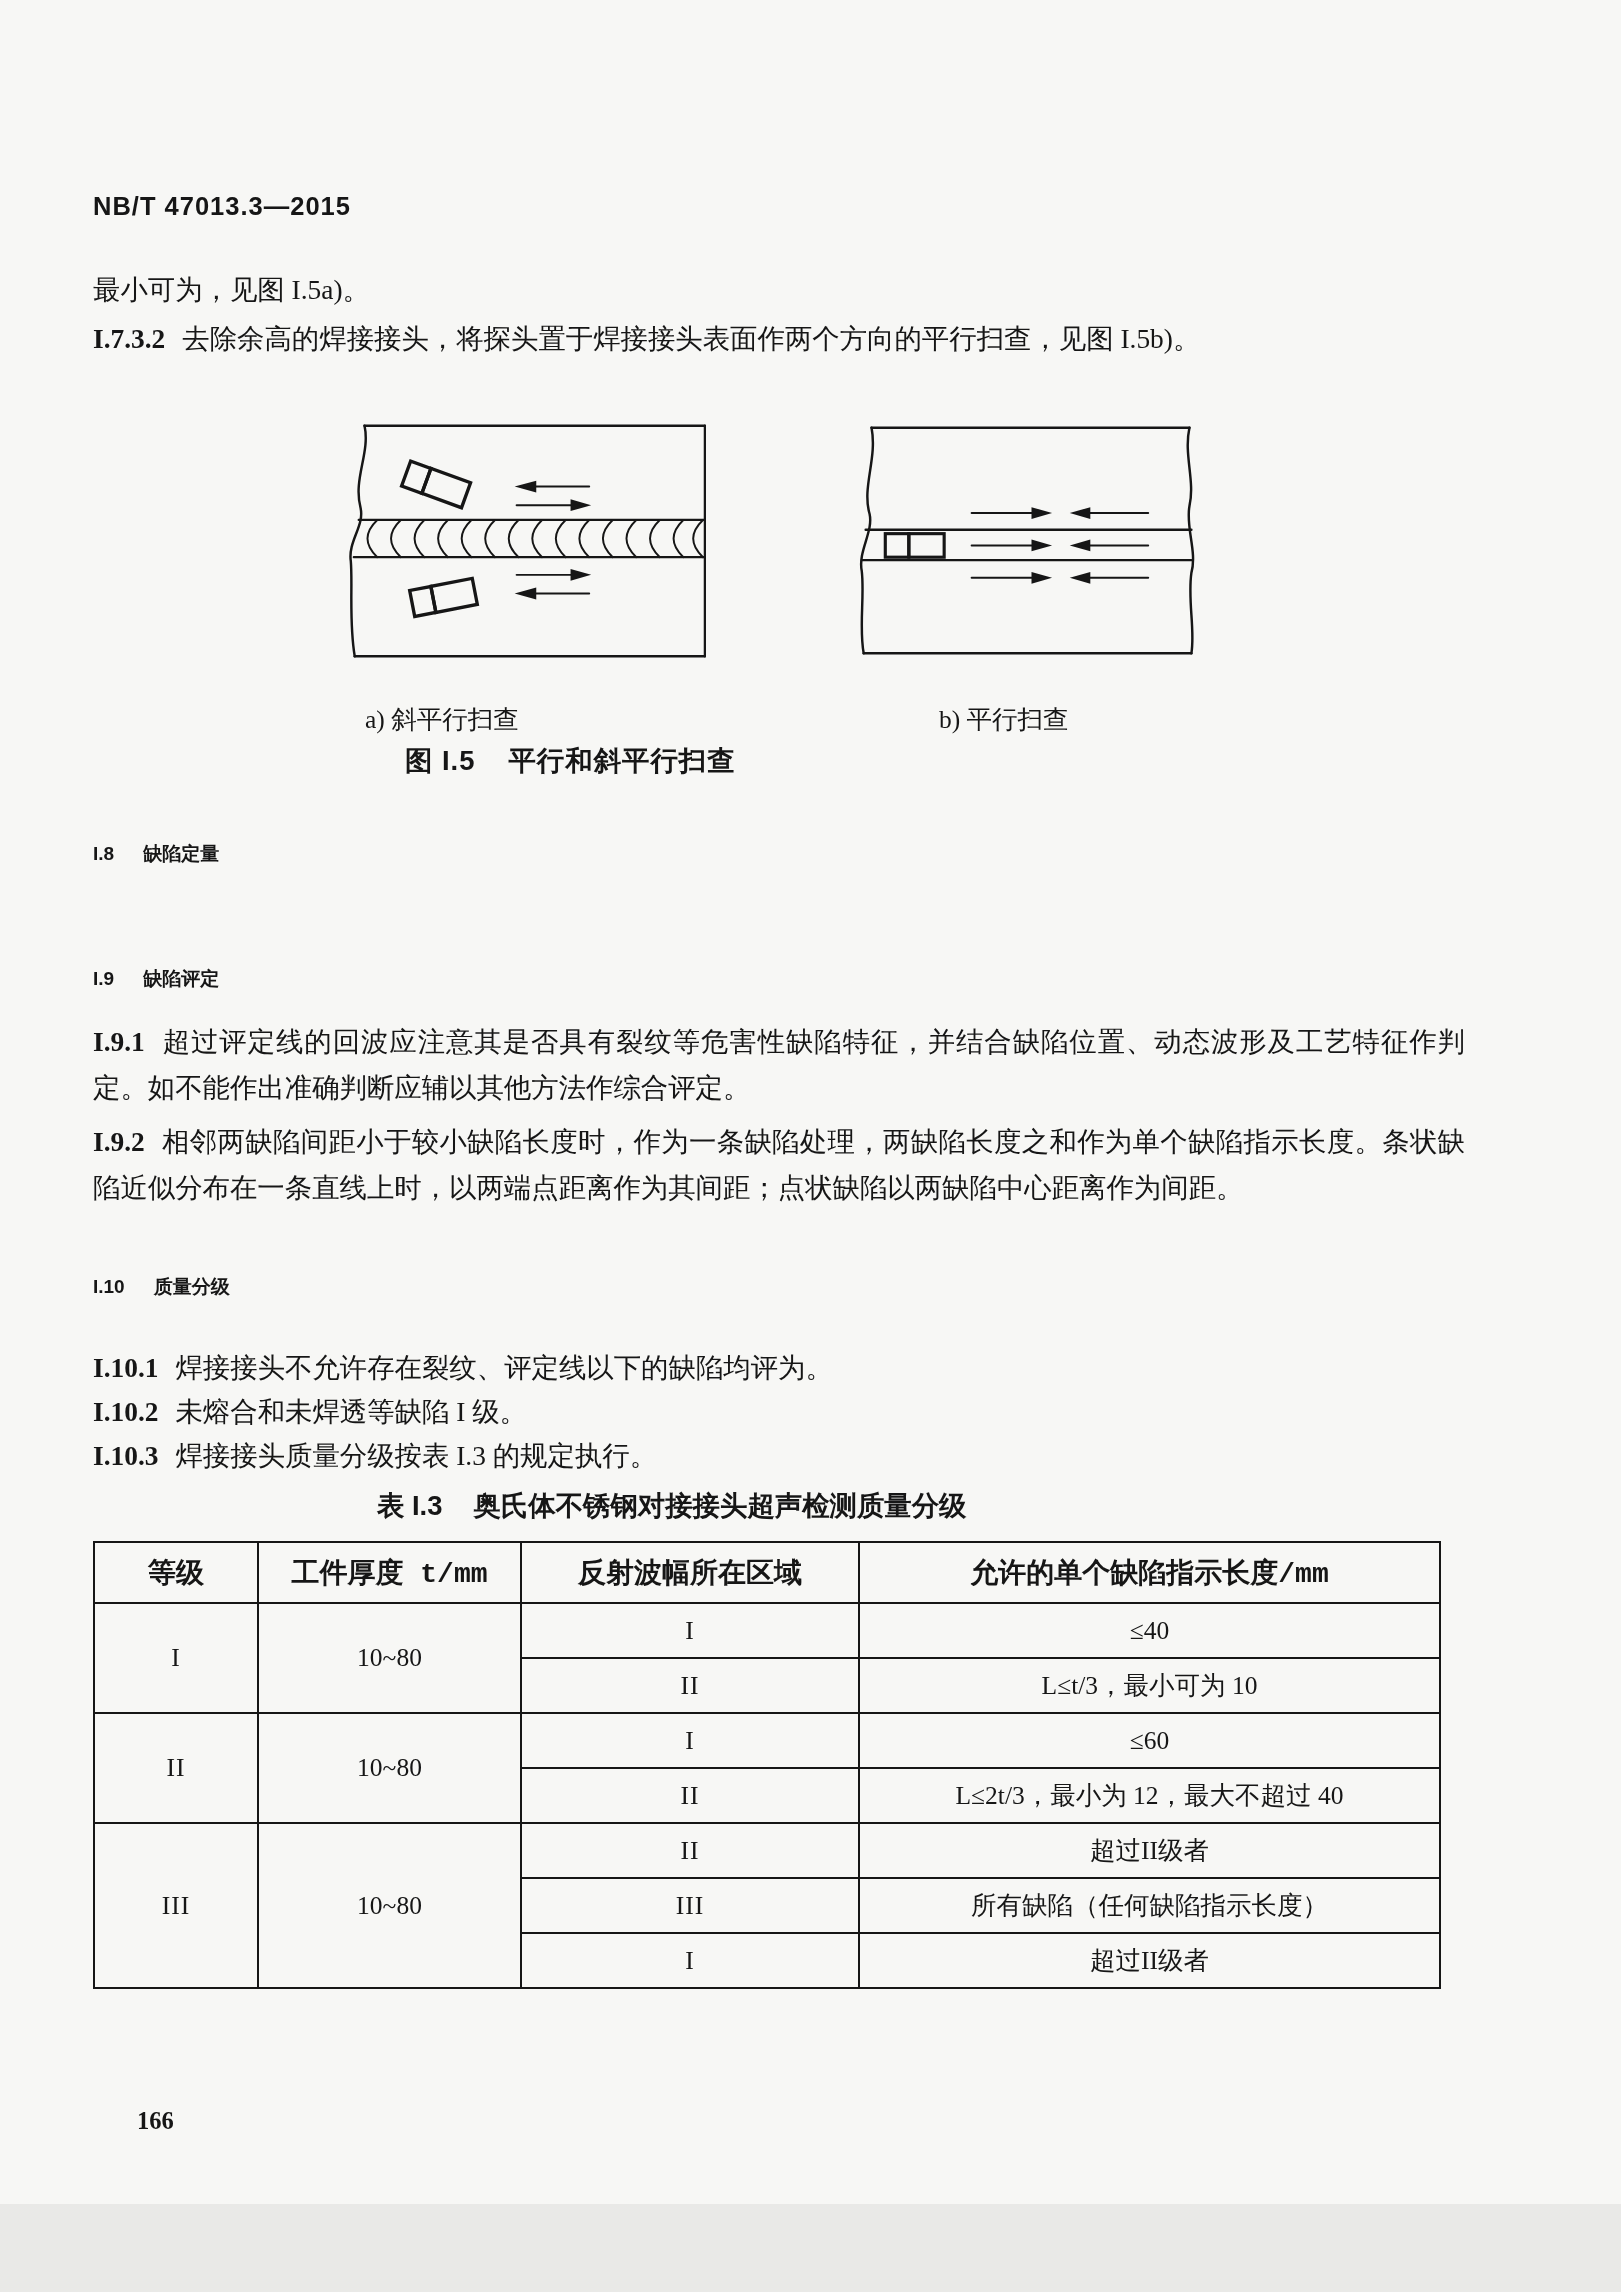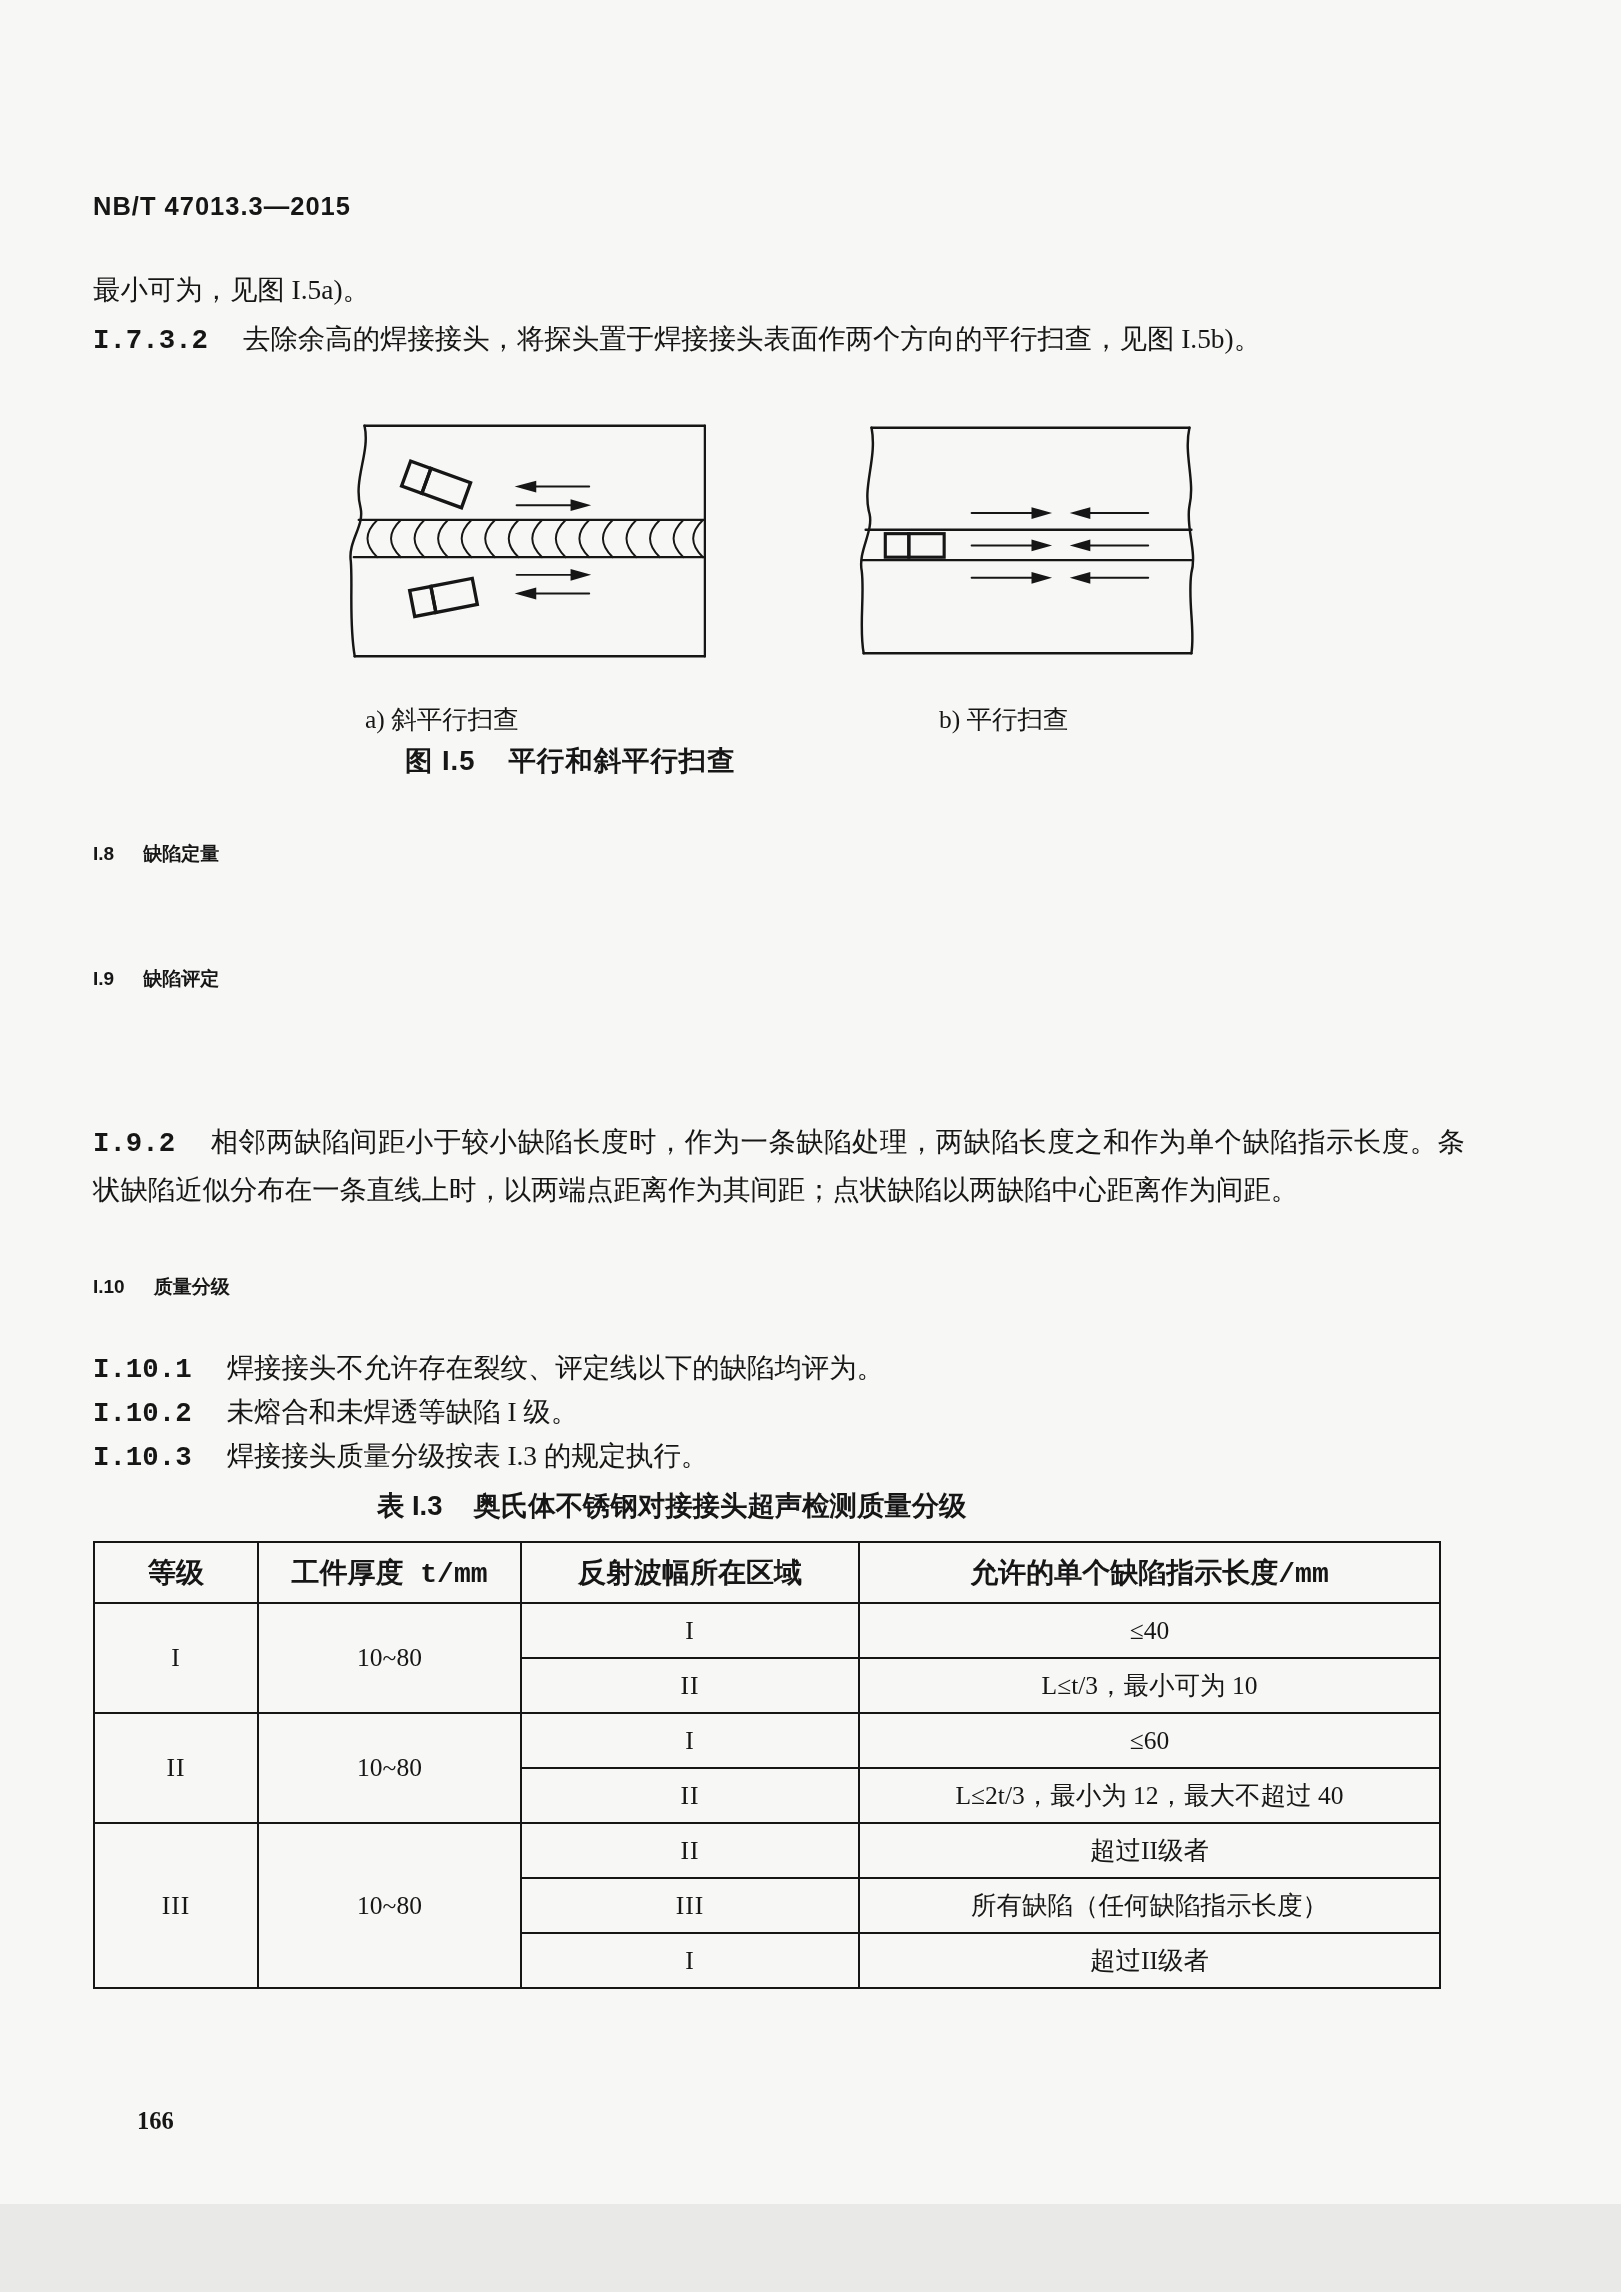--- a/index.html
+++ b/index.html
@@ -5,21 +5,21 @@
   html,body{margin:0;padding:0;}
   body{background:#e9e9e7; font-family:"Liberation Serif","DejaVu Serif",serif;}
   .page{
     position:relative; width:1621px; height:2204px; margin:0 auto;
     background:#f7f7f5; color:#161616; overflow:hidden;
   }
   .abs{position:absolute;}
   .sans{font-family:"Liberation Sans","DejaVu Sans",sans-serif;}
   .doc-number{left:93px; top:192px; font-weight:bold; font-size:25.5px; letter-spacing:1px;}
   .body-line{font-size:27.4px; line-height:46px;}
-  .clause-num{font-family:Liberation Mono, monospace; font-weight:bold; margin-right:35px; white-space:nowrap;}
+  .clause-num{font-family:Liberation Serif, serif; font-weight:bold; margin-right:17px; white-space:nowrap;}
   .para{left:93px; width:1372px; font-size:27.4px; line-height:46px; text-align:justify;}
   .heading{left:93px; font-family:"Liberation Sans","DejaVu Sans",sans-serif; font-weight:bold; font-size:19px;}
   .heading .h-num{margin-right:29px;}
   .fig-caption{font-size:25.5px;}
   .fig-title{font-family:"Liberation Sans","DejaVu Sans",sans-serif; font-weight:bold; font-size:27.4px; letter-spacing:1px;}
   .fig-title .h-num{margin-right:33px;}
   .table-title{font-family:"Liberation Sans","DejaVu Sans",sans-serif; font-weight:bold; font-size:27.4px;}
   .table-title .h-num{margin-right:31px;}
 
   table.quality{
@@ -124,20 +124,23 @@
   </div>
 
   <div class="abs heading" style="top:841px;">
     <span class="h-num">I.8</span><span>缺陷定量</span>
   </div>
 
   <div class="abs heading" style="top:966px;">
     <span class="h-num">I.9</span><span>缺陷评定</span>
   </div>
 
+  <div class="abs para" style="top:1019px;">
+    <span class="clause-num">I.9.1</span><span>超过评定线的回波应注意其是否具有裂纹等危害性缺陷特征，并结合缺陷位置、动态波形及工艺特征作判定。如不能作出准确判断应辅以其他方法作综合评定。</span>
+  </div>
 
   <div class="abs para" style="top:1119px;">
     <span class="clause-num">I.9.2</span><span>相邻两缺陷间距小于较小缺陷长度时，作为一条缺陷处理，两缺陷长度之和作为单个缺陷指示长度。条状缺陷近似分布在一条直线上时，以两端点距离作为其间距；点状缺陷以两缺陷中心距离作为间距。</span>
   </div>
 
   <div class="abs heading" style="top:1274px;">
     <span class="h-num">I.10</span><span>质量分级</span>
   </div>
 
   <div class="abs para" style="top:1345px;">

